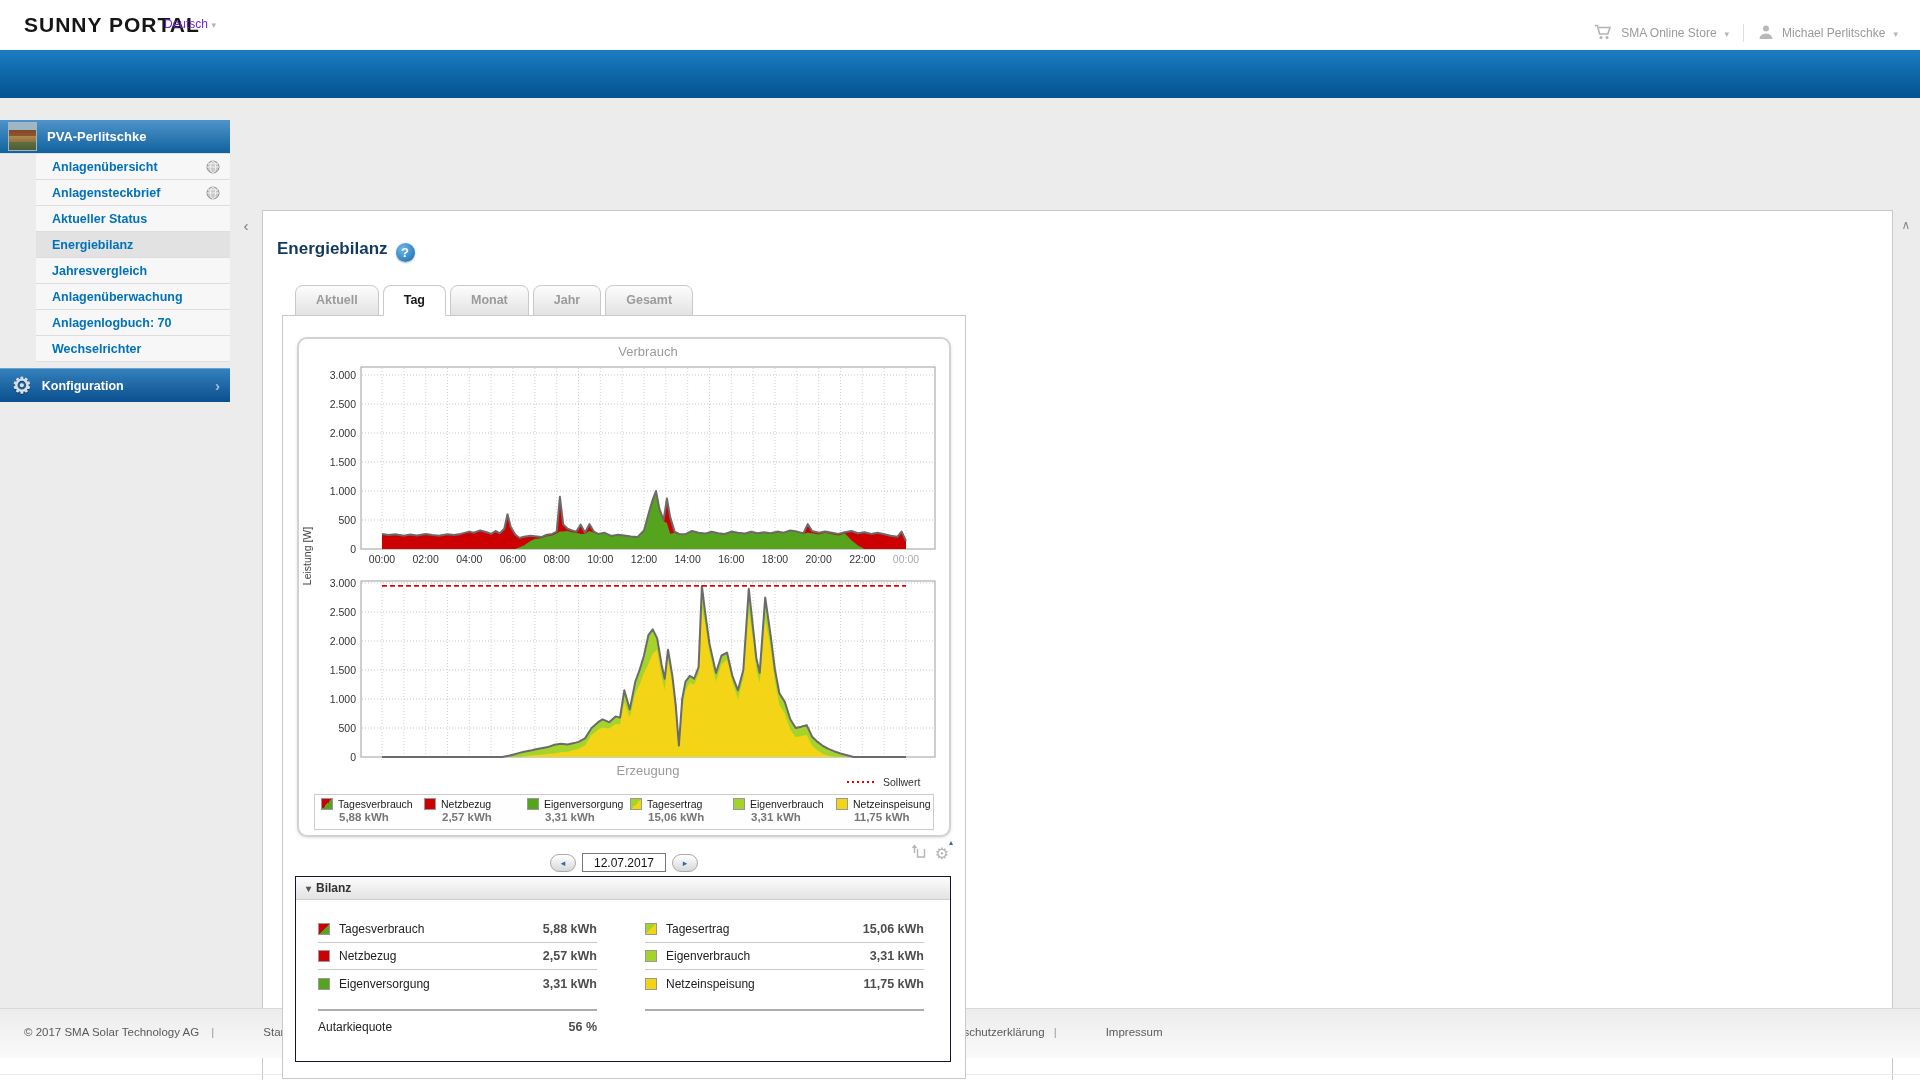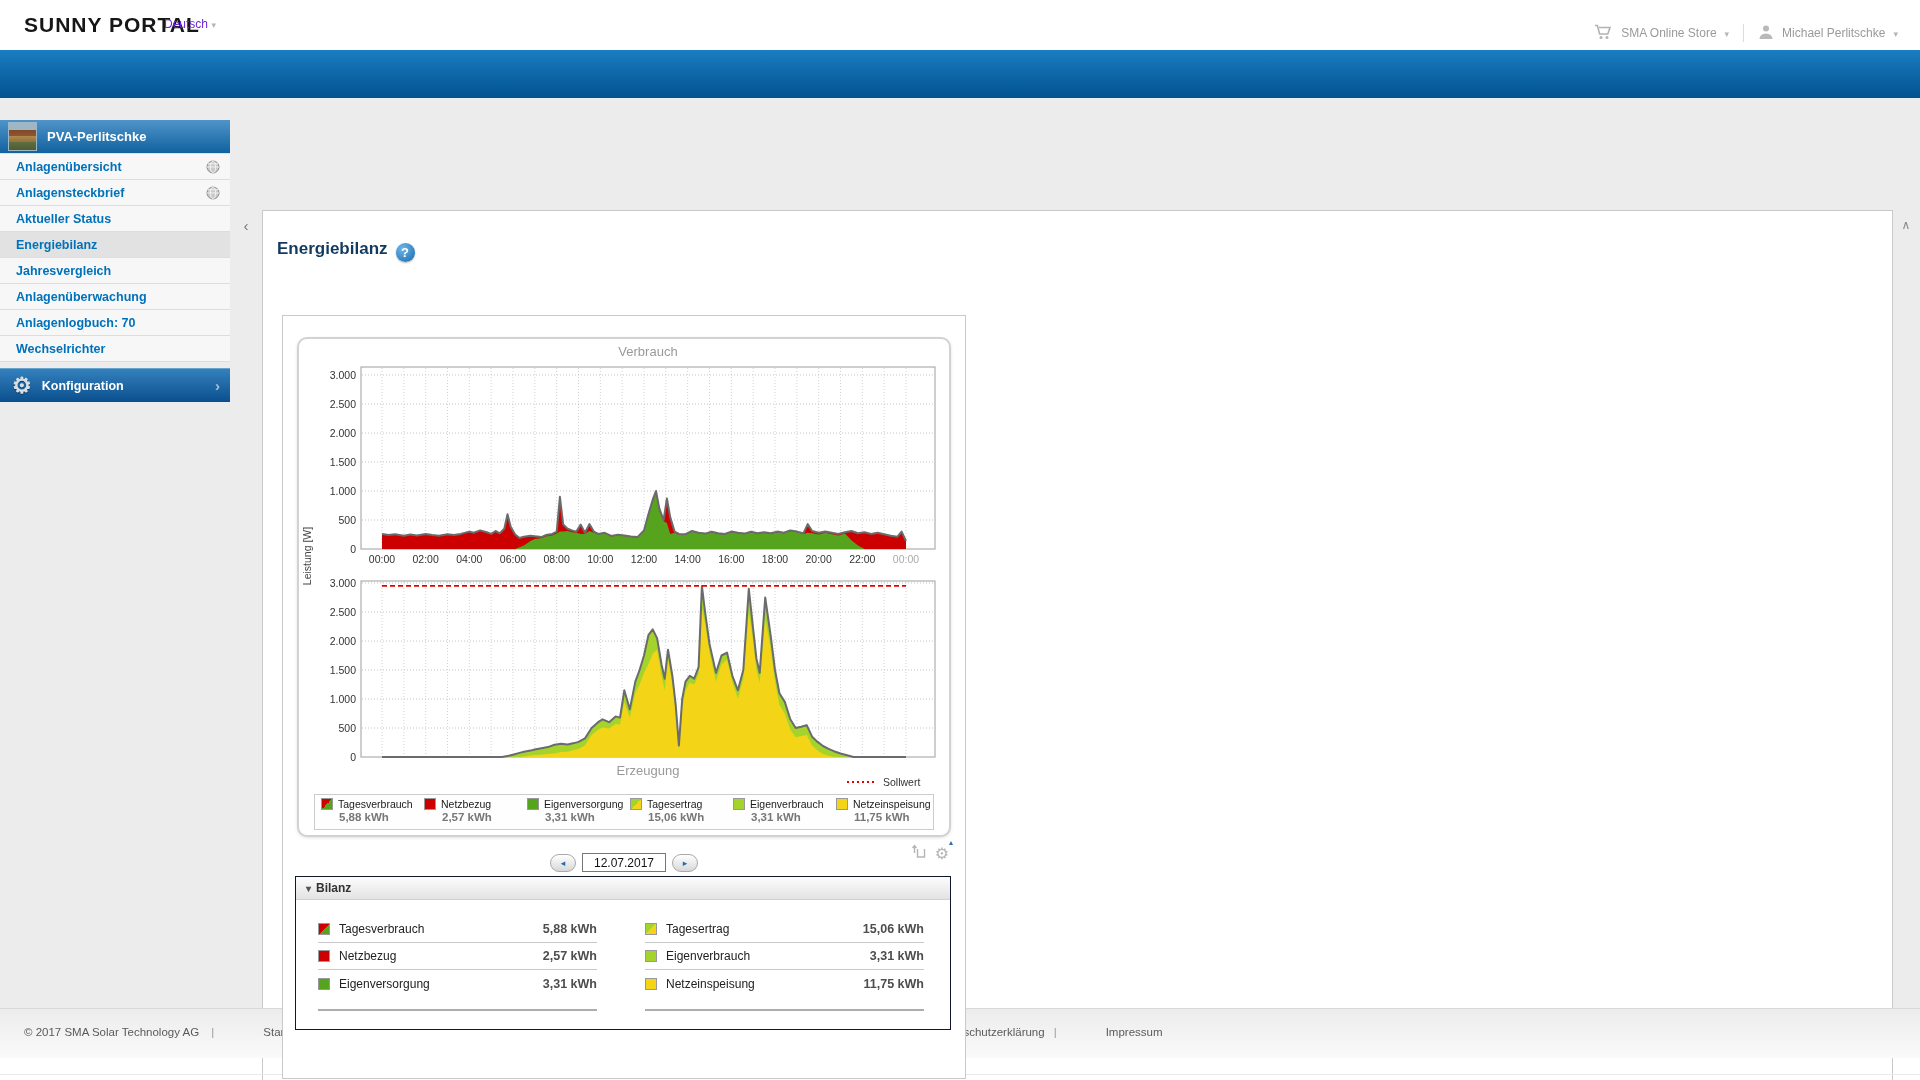--- a/index.html
+++ b/index.html
@@ -20,21 +20,21 @@
 
   
   .workspace { position:absolute; left:0; top:98px; width:1920px; height:910px; background:#ececec; }
 
   
   .plant-header { position:absolute; left:0; top:22px; width:230px; height:33px;
                   background:linear-gradient(180deg,#4f94c9 0%,#11629f 100%);
                   display:flex; align-items:center; color:#fff; font-size:13px; font-weight:bold; }
   .plant-thumb { width:29px; height:29px; margin:0 10px 0 8px; border:1px solid #9fb6c6;
                  background:linear-gradient(180deg,#9fb6c6 0%,#9fb6c6 26%,#7e4a2a 26%,#91552e 48%,#b08a4e 48%,#8f6f3c 72%,#5e6e3e 72%,#4d5c34 100%); }
-  .sidebar-menu { position:absolute; left:0; top:55px; width:230px; border-top:1px solid #e0e0e0; }
+  .sidebar-menu { position:absolute; left:0; top:55px; width:230px; border-top:1px solid #e0e0e0;padding-left:36px; }
   .side-item { height:26px; background:#f7f7f7; border-bottom:1px solid #ddd; display:flex; align-items:center;
                padding:0 10px 0 16px; color:#0072ba; font-weight:bold; font-size:12.5px; cursor:pointer; }
   .side-item.active { background:#e2e2e2; }
   .side-item .globe { margin-left:auto; }
   .config-item { position:absolute; left:0; top:270px; width:230px; height:34px;
                  background:linear-gradient(180deg,#3381bc 0%,#0b4f8e 100%); border-top:1px solid #66a3cd;
                  display:flex; align-items:center; color:#fff; font-weight:bold; font-size:12.5px; cursor:pointer; }
   .icon-gear::before { content:"⚙"; }
   .config-gear { font-size:22px; color:#d7dee4; margin:0 10px 0 12px; text-shadow:0 1px 1px #083a66; }
   .config-chevron::before { content:"›"; }
@@ -201,20 +201,27 @@
   </div>
 
   <div class="collapse-btn icon-chevron-left"></div>
   <div class="scrolltop-btn icon-scroll-top"></div>
 
   <div class="panel">
     <div class="page-title">
       <span>Energiebilanz</span><span class="help-icon"></span>
     </div>
 
+    <div class="tabs">
+        <div class="tab">Aktuell</div>
+        <div class="tab active">Tag</div>
+        <div class="tab">Monat</div>
+        <div class="tab">Jahr</div>
+        <div class="tab">Gesamt</div>
+      </div>
 
     <div class="tabbox">
 
       <div class="chartpanel">
         <svg id="energy-charts" width="650" height="450">
             <rect x="62" y="26" width="574" height="182" fill="#ffffff" stroke="#9e9e9e" stroke-width="1"></rect>
             <line x1="83" y1="27" x2="83" y2="207" stroke="#d2d2d2" stroke-dasharray="1,2"></line>
             <line x1="104.83330000000001" y1="27" x2="104.83330000000001" y2="207" stroke="#d2d2d2" stroke-dasharray="1,2"></line>
             <line x1="126.6666" y1="27" x2="126.6666" y2="207" stroke="#d2d2d2" stroke-dasharray="1,2"></line>
             <line x1="148.4999" y1="27" x2="148.4999" y2="207" stroke="#d2d2d2" stroke-dasharray="1,2"></line>
@@ -399,20 +406,24 @@
                   <span class="b-label">Netzbezug</span>
                   <span class="b-val">2,57 kWh</span>
                 </div>
                 <div class="b-row">
                   <span class="swatch" style="background: rgb(86, 164, 30);"></span>
                   <span class="b-label">Eigenversorgung</span>
                   <span class="b-val">3,31 kWh</span>
                 </div>
               </div>
             <div class="b-sep"></div>
+            <div class="b-total">
+              <span class="b-label">Autarkiequote</span>
+              <span class="b-val">56 %</span>
+            </div>
           </div>
           <div class="b-col">
             <div>
                 <div class="b-row">
                   <span class="swatch" style="background: linear-gradient(135deg, rgb(164, 212, 44) 50%, rgb(243, 212, 22) 50%);"></span>
                   <span class="b-label">Tagesertrag</span>
                   <span class="b-val">15,06 kWh</span>
                 </div>
                 <div class="b-row">
                   <span class="swatch" style="background: rgb(164, 212, 44);"></span>

